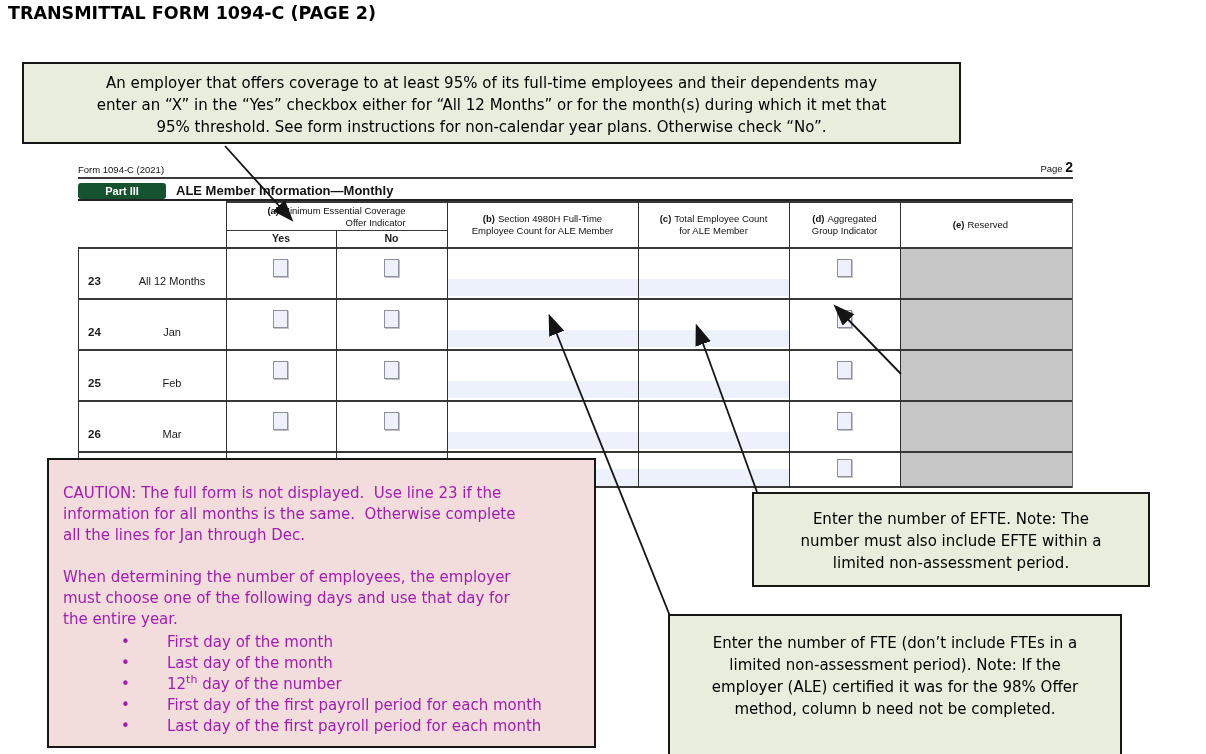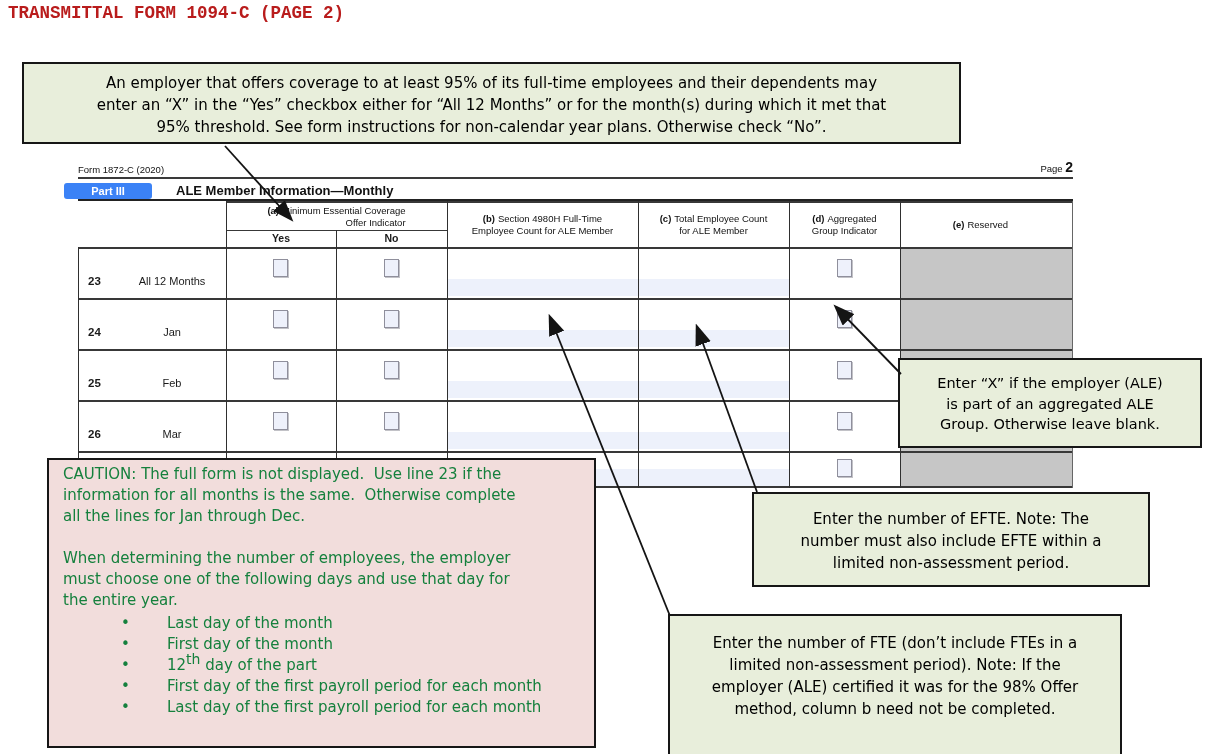--- a/index.html
+++ b/index.html
@@ -1,38 +1,38 @@
 <!DOCTYPE html>
 <html><head>
 <meta charset="utf-8">
 <style>
   html,body{margin:0;padding:0;background:#fff;}
   .canvas{position:relative;width:1206px;height:754px;background:#fff;overflow:hidden;
           font-family:"DejaVu Sans",sans-serif;color:#1a1a1a;}
   .abs{position:absolute;}
   .prewrap{white-space:pre-wrap;}
   
-  .page-title{left:8px;top:3px;font-size:17.5px;font-weight:bold;color:#b91c1c;font-family:Liberation Mono, monospace;}
+  .page-title{left:8px;top:3px;font-size:17.5px;font-weight:bold;color:#000000;}
   
   .callout{background:#e8eedb;border:2px solid #161616;box-sizing:border-box;
            font-size:15px;line-height:22px;color:#000000;text-align:center;z-index:20;}
   .caution{background:#f2dddc;border:2px solid #161616;box-sizing:border-box;
-           font-size:15px;line-height:21px;color:#15803d;text-align:left;z-index:20;padding:4px 14px;}
+           font-size:15px;line-height:21px;color:#a21caf;text-align:left;z-index:20;padding:23px 14px;}
   .caution p{margin:0 0 21px 0;}
   .caution ul{margin:0;padding:0;list-style:none;}
   .caution li{position:relative;padding-left:104px;}
   .caution li::before{content:"•";position:absolute;left:58px;top:0;}
-  .caution sup{font-size:14px;vertical-align:super;line-height:0;}
+  .caution sup{font-size:11px;vertical-align:super;line-height:0;}
   
   .formtext{font-family:"Liberation Sans",sans-serif;color:#111;}
   .form-id{left:78px;top:164px;font-size:9.5px;}
   .page-no{left:973px;top:159px;width:100px;text-align:right;font-size:9.5px;}
   .page-no .num{font-size:14px;font-weight:bold;}
   .rule{background:#3a3a3a;}
-  .partbadge{left:64px;top:183px;width:88px;height:16px;background:#3b82f6;color:#fff;
+  .partbadge{left:78px;top:183px;width:88px;height:16px;background:#14532d;color:#fff;
              border-radius:3px;font-size:11px;font-weight:bold;text-align:center;line-height:16px;}
   .parttitle{left:176px;top:183px;font-size:13px;font-weight:bold;}
   
   .tbl{left:78px;top:200px;width:995px;height:290px;z-index:5;font-family:"Liberation Sans",sans-serif;}
   .gray{left:823px;top:49px;width:171px;height:237px;background:#c6c6c6;}
   .hl{position:absolute;background:#383838;height:2px;}
   .vl{position:absolute;background:#2f2f2f;width:1px;}
   .hcell{position:absolute;font-size:9.5px;line-height:11.5px;text-align:center;color:#111;
          display:flex;align-items:center;justify-content:center;}
   .hcell .inner{white-space:pre-wrap;}
@@ -53,21 +53,21 @@
 <body>
 
 <div class="canvas">
 
   <div class="abs page-title">TRANSMITTAL FORM 1094-C (PAGE 2)</div>
 
   <div class="abs callout prewrap" style="left:22px;top:62px;width:939px;height:82px;padding-top:8px;">An employer that offers coverage to at least 95% of its full-time employees and their dependents may
 enter an “X” in the “Yes” checkbox either for “All 12 Months” or for the month(s) during which it met that
 95% threshold. See form instructions for non-calendar year plans. Otherwise check “No”.</div>
 
-  <div class="abs formtext form-id">Form 1872-C (2020)</div>
+  <div class="abs formtext form-id">Form 1094-C (2021)</div>
   <div class="abs formtext page-no"><span>Page</span> <span class="num">2</span></div>
   <div class="abs rule" style="left:78px;top:177px;width:995px;height:2px;"></div>
   <div class="abs formtext partbadge">Part III</div>
   <div class="abs formtext parttitle">ALE Member Information—Monthly</div>
   <div class="abs rule" style="left:78px;top:199px;width:995px;height:2px;background:#222;"></div>
 
   <div class="abs tbl">
     <div class="abs gray"></div>
 
     <div class="hcell" style="left:148px;top:3px;width:221px;height:27px;text-align:right;">
@@ -157,31 +157,28 @@
   </div>
 
   <div class="abs caution" style="left:47px;top:458px;width:549px;height:290px;">
     <p class="prewrap">CAUTION: The full form is not displayed.  Use line 23 if the
 information for all months is the same.  Otherwise complete
 all the lines for Jan through Dec.</p>
     <p class="prewrap" style="margin-bottom:2px;">When determining the number of employees, the employer
 must choose one of the following days and use that day for
 the entire year.</p>
     <ul>
+      <li><span>First day of the month</span><sup></sup><span></span></li>
       <li><span>Last day of the month</span><sup></sup><span></span></li>
-      <li><span>First day of the month</span><sup></sup><span></span></li>
-      <li><span>12</span><sup>th</sup><span> day of the part</span></li>
+      <li><span>12</span><sup>th</sup><span> day of the number</span></li>
       <li><span>First day of the first payroll period for each month</span><sup></sup><span></span></li>
       <li><span>Last day of the first payroll period for each month</span><sup></sup><span></span></li>
     </ul>
   </div>
 
-  <div class="abs callout prewrap" style="left:898px;top:358px;width:304px;height:90px;padding-top:13px;font-size:14.5px;line-height:20.5px;">Enter “X” if the employer (ALE)
-is part of an aggregated ALE
-Group. Otherwise leave blank.</div>
   <div class="abs callout prewrap" style="left:752px;top:492px;width:398px;height:95px;padding-top:14px;">Enter the number of EFTE. Note: The
 number must also include EFTE within a
 limited non-assessment period.</div>
   <div class="abs callout prewrap" style="left:668px;top:614px;width:454px;height:151px;padding-top:16px;">Enter the number of FTE (don’t include FTEs in a
 limited non-assessment period). Note: If the
 employer (ALE) certified it was for the 98% Offer
 method, column b need not be completed.</div>
 
   <svg class="abs arrows" width="1206" height="754" viewBox="0 0 1206 754">
     <defs>

